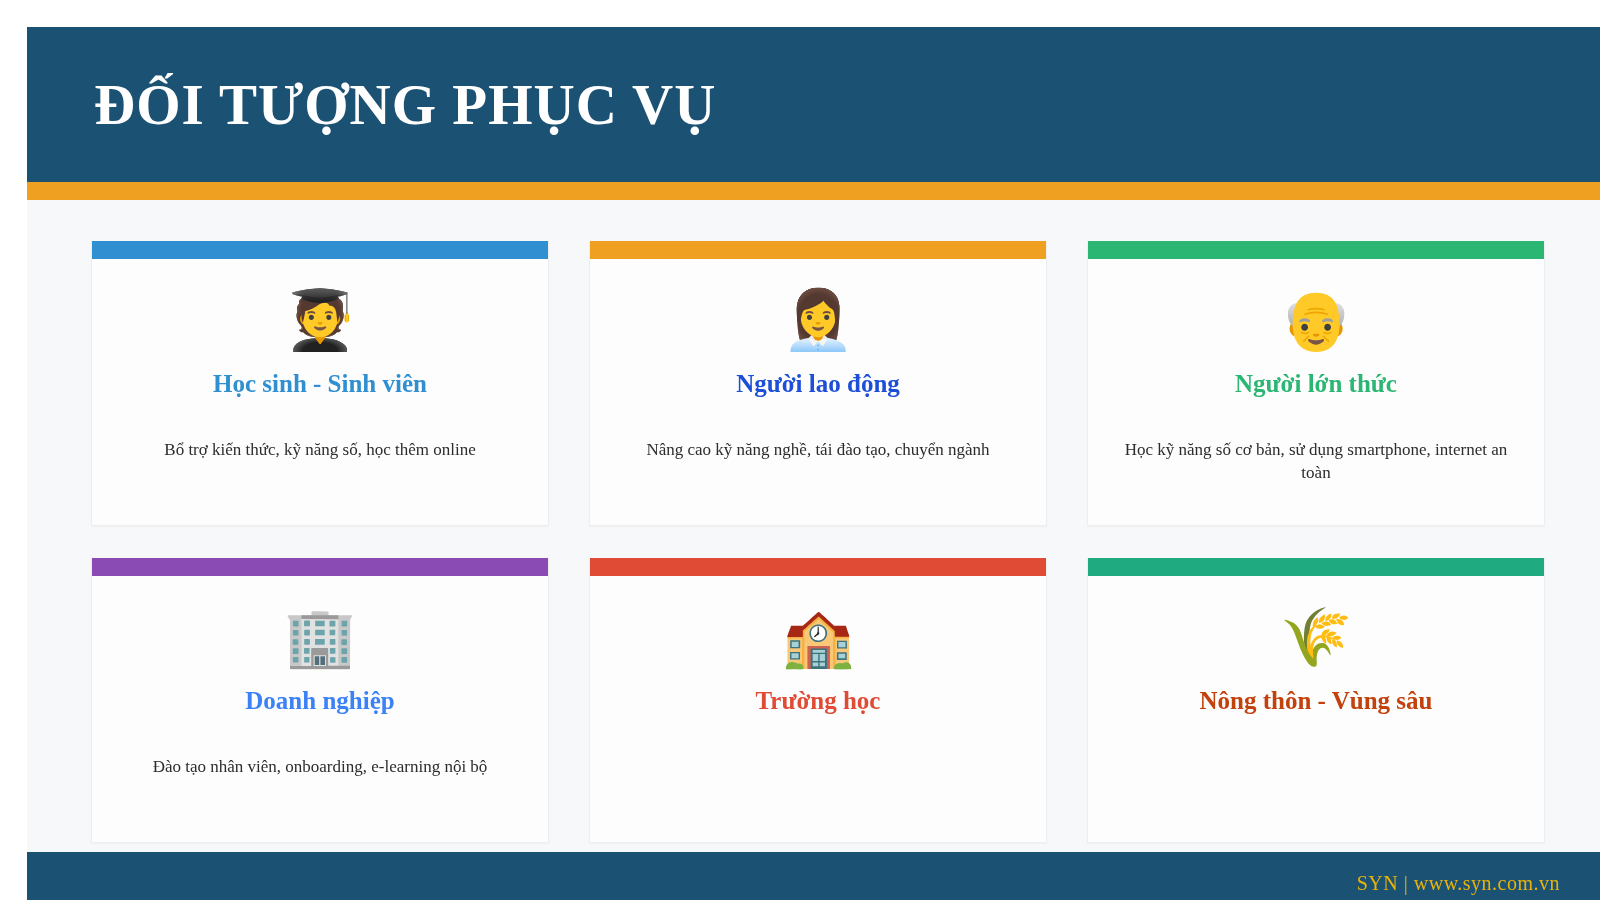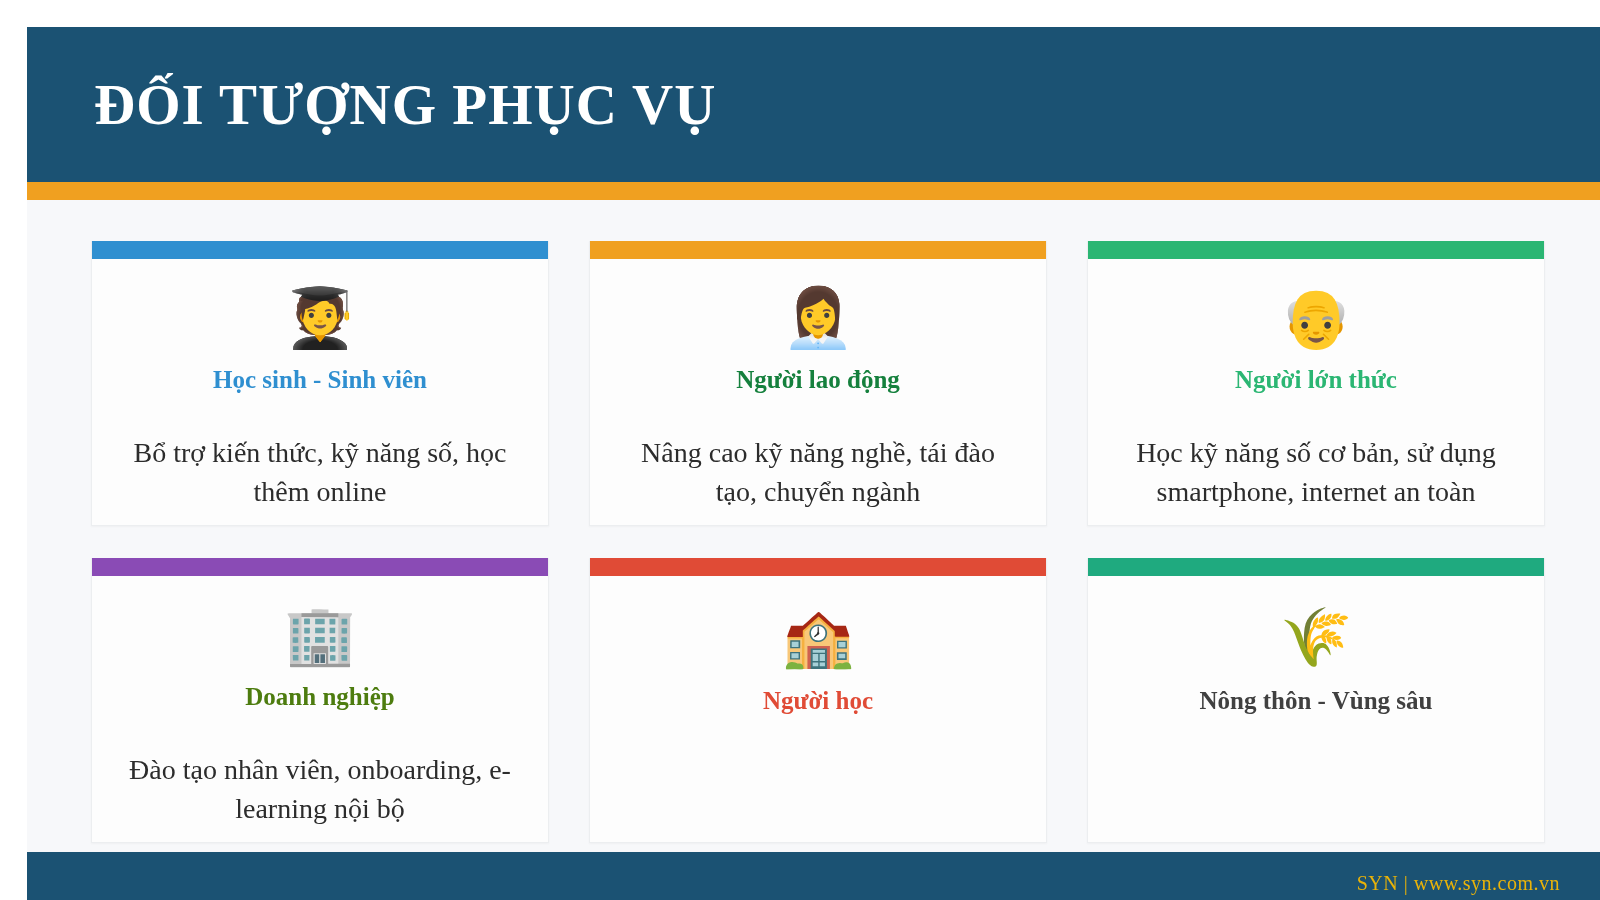--- a/index.html
+++ b/index.html
@@ -92,21 +92,21 @@
   .card-title {
     font-family: "Liberation Serif", serif;
     font-weight: bold;
     font-size: 25px;
     text-align: center;
   }
 
   .card-desc {
     margin-top: 22px;
     font-family: "Liberation Serif", serif;
-    font-size: 28px;
+    font-size: 17px;
     color: #2c2c2c;
     text-align: center;
     line-height: 1.38;
     max-width: 420px;
   }
 
   
   .footer {
     flex: 0 0 62px;
     background: #1b5273;
@@ -138,48 +138,48 @@
       <div class="card">
         <div class="card-bar" style="background:#2f8fd0"></div>
         <div class="card-icon">🧑‍🎓</div>
         <div class="card-title" style="color:#2f8fd0">Học sinh - Sinh viên</div>
         <div class="card-desc">Bổ trợ kiến thức, kỹ năng số, học thêm online</div>
       </div>
 
       <div class="card">
         <div class="card-bar" style="background:#f0a020"></div>
         <div class="card-icon">👩‍💼</div>
-        <div class="card-title" style="color:#15803d">Người lao động</div>
+        <div class="card-title" style="color:#1d4ed8">Người lao động</div>
         <div class="card-desc">Nâng cao kỹ năng nghề, tái đào tạo, chuyển ngành</div>
       </div>
 
       <div class="card">
         <div class="card-bar" style="background:#2bb673"></div>
         <div class="card-icon">👴</div>
         <div class="card-title" style="color:#2bb673">Người lớn thức</div>
         <div class="card-desc">Học kỹ năng số cơ bản, sử dụng smartphone, internet an toàn</div>
       </div>
 
       <div class="card">
         <div class="card-bar" style="background:#8a4bb5"></div>
         <div class="card-icon">🏢</div>
-        <div class="card-title" style="color:#4d7c0f">Doanh nghiệp</div>
+        <div class="card-title" style="color:#3b82f6">Doanh nghiệp</div>
         <div class="card-desc">Đào tạo nhân viên, onboarding, e-learning nội bộ</div>
       </div>
 
       <div class="card">
         <div class="card-bar" style="background:#e04b36"></div>
         <div class="card-icon">🏫</div>
-        <div class="card-title" style="color:#e04b36">Người học</div>
+        <div class="card-title" style="color:#e04b36">Trường học</div>
       </div>
 
       <div class="card">
         <div class="card-bar" style="background:#1faa7f"></div>
         <div class="card-icon">🌾</div>
-        <div class="card-title" style="color:#404040">Nông thôn - Vùng sâu</div>
+        <div class="card-title" style="color:#c2410c">Nông thôn - Vùng sâu</div>
       </div>
 
     </div>
   </div>
 
   <div class="footer">
     <span class="footer-text">SYN | www.syn.com.vn</span>
   </div>
 
 </div>

